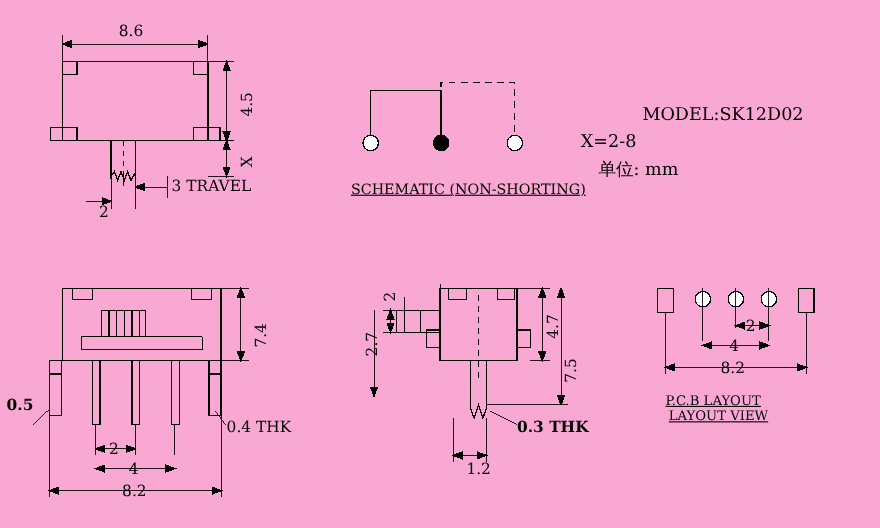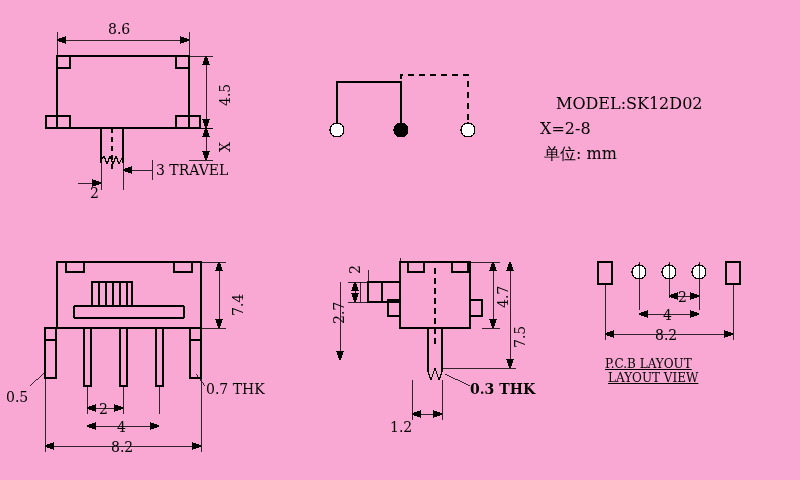--- a/index.html
+++ b/index.html
@@ -235,40 +235,41 @@
 
     </g>
   </svg>
 
   <div class="lbl s14" style="left:108px; top:22px;">8.6</div>
   <div class="lbl s14 vert" style="left:218px; top:106px;">4.5</div>
   <div class="lbl s14 vert" style="left:218px; top:152px;">X</div>
   <div class="lbl s14" style="left:90px; top:186px;">2</div>
   <div class="lbl s14" style="left:156px; top:163px;">3  TRAVEL</div>
 
+  <div class="lbl s13 underline" style="left:319px; top:166px;">SCHEMATIC (NON-SHORTING)</div>
 
   <div class="title-block">
-    <div class="lbl s16" style="left:556px; top:96px;">MODEL:SK12D02</div>
-    <div class="lbl s16" style="left:540px; top:121px;">X=2-8</div>
+    <div class="lbl s16" style="left:584px; top:96px;">MODEL:SK12D02</div>
+    <div class="lbl s16" style="left:528px; top:121px;">X=2-8</div>
     <div class="lbl s16" style="left:544px; top:146px;">单位: mm</div>
   </div>
 
   <div class="lbl s14 vert" style="left:231px; top:316px;">7.4</div>
-  <div class="lbl s14" style="left:6px; top:390px;">0.5</div>
-  <div class="lbl s14" style="left:206px; top:382px;">0.7 THK</div>
+  <div class="lbl s14" style="left:6px; top:362px;font-weight:bold;">0.5</div>
+  <div class="lbl s14" style="left:206px; top:382px;">0.4 THK</div>
   <div class="lbl s14" style="left:99px; top:402px;">2</div>
   <div class="lbl s14" style="left:117px; top:420px;">4</div>
   <div class="lbl s14" style="left:111px; top:440px;">8.2</div>
 
   <div class="lbl s14 vert" style="left:348px; top:274px;">2</div>
   <div class="lbl s14 vert" style="left:332px; top:324px;">2.7</div>
   <div class="lbl s14 vert" style="left:496px; top:308px;">4.7</div>
   <div class="lbl s14 vert" style="left:513px; top:348px;">7.5</div>
   <div class="lbl s14" style="left:470px; top:382px;font-weight:bold;">0.3 THK</div>
-  <div class="lbl s14" style="left:390px; top:420px;">1.2</div>
+  <div class="lbl s14" style="left:424px; top:420px;">1.2</div>
 
   <div class="lbl s14" style="left:678px; top:290px;">2</div>
   <div class="lbl s14" style="left:663px; top:308px;">4</div>
   <div class="lbl s14" style="left:655px; top:328px;">8.2</div>
   <div class="lbl s12 underline" style="left:605px; top:358px;">P.C.B LAYOUT</div>
   <div class="lbl s12 underline" style="left:608px; top:372px;">LAYOUT VIEW</div>
 
 </div>
 
 </body></html>

